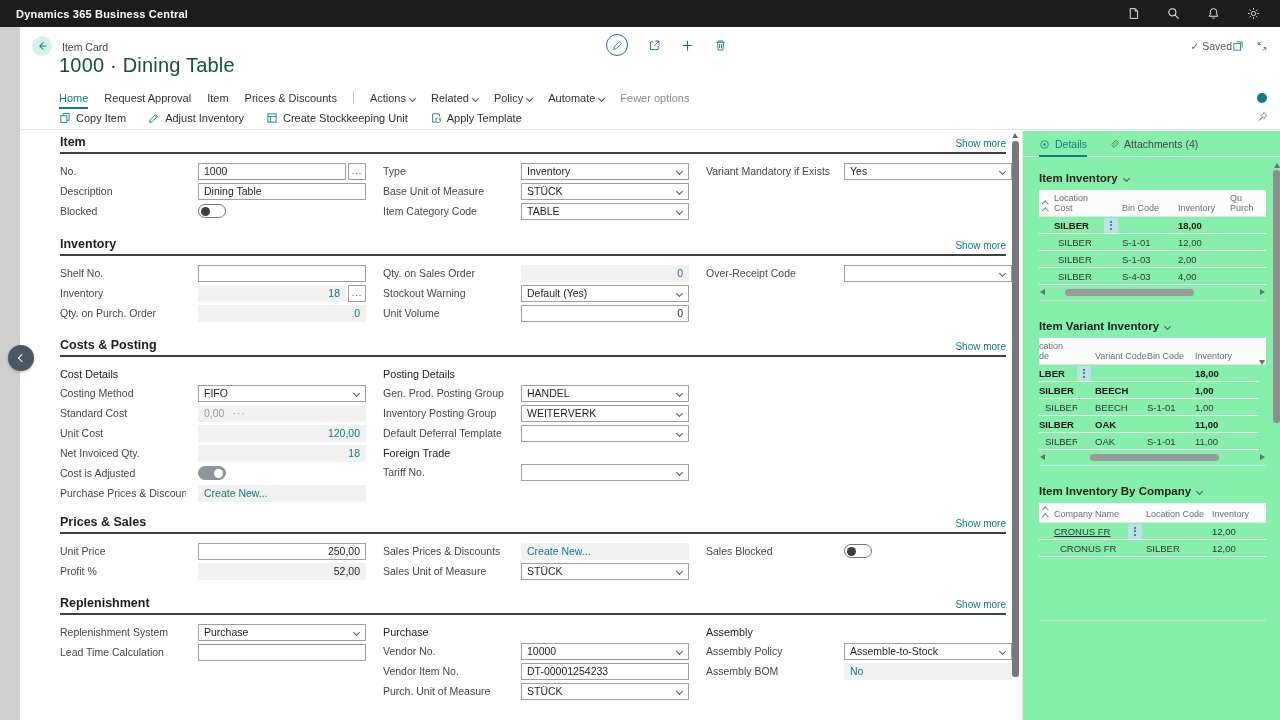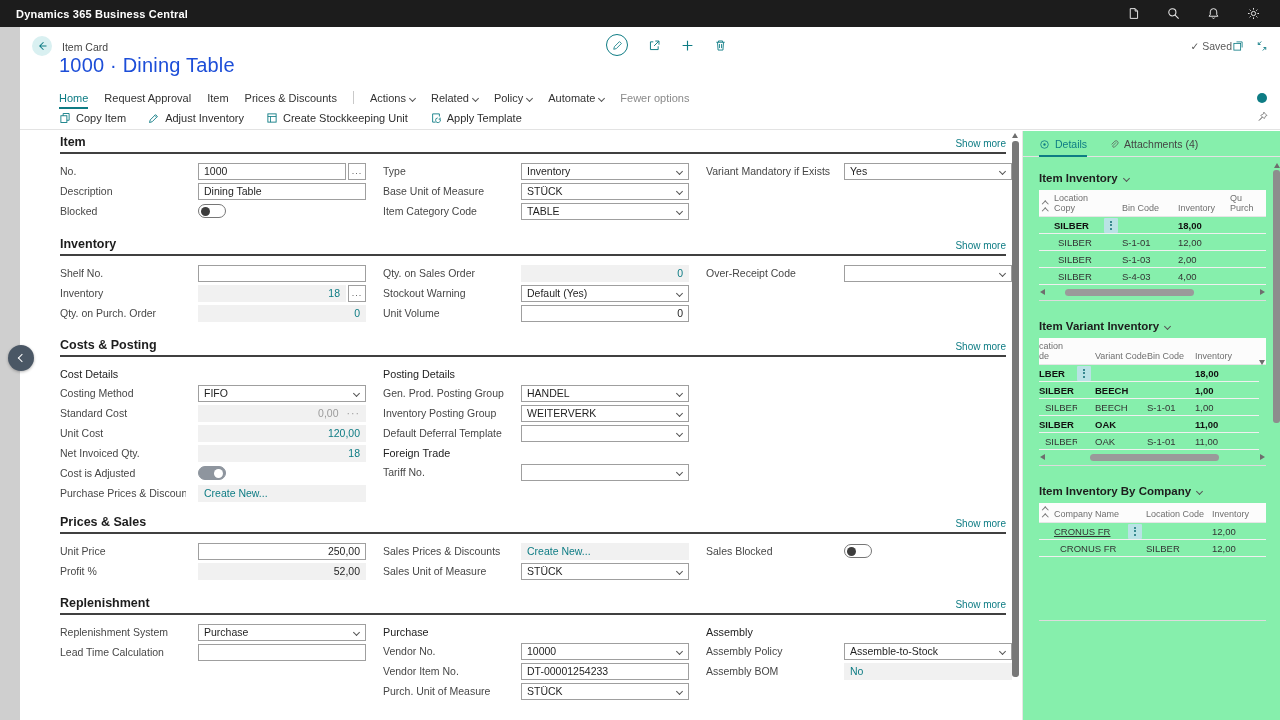--- a/index.html
+++ b/index.html
@@ -12,21 +12,21 @@
 .ticons{margin-left:auto;display:flex;gap:27px;align-items:center;padding-right:4px}
 
 .app{position:absolute;left:20px;top:27px;width:1260px;height:693px;background:#fff}
 
 .back-btn{position:absolute;left:12px;top:9px;width:20px;height:20px;border-radius:50%;background:#d9f0f1;display:flex;align-items:center;justify-content:center;color:#0e7c84;font-size:12px}
 .crumb{position:absolute;left:42px;top:14px;font-size:10.5px;color:#444}
 .hdr-icons{position:absolute;left:586px;top:7px;display:flex;gap:20px;align-items:center}
 .edit-circle{width:22px;height:22px;border-radius:50%;border:1.4px solid #0e7c84;display:flex;align-items:center;justify-content:center}
 .saved{position:absolute;right:48px;top:13px;font-size:10.5px;color:#5a5a5a}
 .win-icons{position:absolute;right:12px;top:13px;display:flex;gap:12px}
-.page-title{position:absolute;left:39px;top:27px;font-size:20px;color:#1d4ed8;letter-spacing:.2px}
+.page-title{position:absolute;left:39px;top:27px;font-size:20px;color:#14532d;letter-spacing:.2px}
 
 .ribbon{position:absolute;left:39px;top:59px;display:flex;align-items:flex-end;gap:16px;font-size:11px;color:#333;height:18px}
 .rtab{display:flex;align-items:center;gap:4px;cursor:default;white-space:nowrap}
 .rtab.active{color:#0e7c84;border-bottom:2px solid #0e7c84;padding-bottom:3px;margin-bottom:-5px}
 .rsep{width:1px;height:13px;background:#c9c9c9}
 .dim{color:#8a8a8a}
 .badge-dot{position:absolute;right:13px;top:66px;width:10px;height:10px;border-radius:50%;background:#0e7c84}
 .actionrow{position:absolute;left:39px;top:82px;display:flex;gap:22px;align-items:center;font-size:11px;color:#2e2e2e;height:18px}
 .actionrow .act{display:flex;align-items:center;gap:5px;white-space:nowrap}
 .pin{position:absolute;right:12px;top:84px}
@@ -44,21 +44,21 @@
 .dots{flex:1;height:0;border-bottom:1px dotted #c2c2c2;margin:0 6px}
 .ctrl{flex:0 0 168px;height:17px;display:flex;align-items:center;position:relative;font-size:10.5px;color:#1f1f1f;overflow:hidden}
 .ctrl.short{flex:0 0 148px}
 .input,.select{border:1px solid #9f9f9f;background:#fff;padding:0 5px}
 .select{padding-right:16px}
 .cv{display:inline-block;width:5px;height:5px;border-right:1.3px solid #555;border-bottom:1.3px solid #555;transform:rotate(45deg)}
 .select .cv{position:absolute;right:6px;top:5px}
 .assist{flex:0 0 18px;height:17px;margin-left:2px;border:1px solid #9f9f9f;background:#fff;display:flex;align-items:center;justify-content:center;font-size:9px;color:#555;letter-spacing:1px}
 .readonly{background:#f1f1f1;padding:0 6px}
 .readonly.num{justify-content:flex-end;color:#0e7c84}
-.readonly.dis{justify-content:flex-end;color:#9b9b9b}
+.readonly.dis{justify-content:flex-start;color:#9b9b9b}
 .readonly.dis .mini-dots{margin-left:8px;color:#9b9b9b;letter-spacing:1px}
 .link-val{background:#f1f1f1;padding:0 6px;color:#0e7c84}
 .num-right{justify-content:flex-end}
 .toggle{width:28px;height:14px;border-radius:8px;border:1px solid #767676;background:#fff;position:relative}
 .toggle i{position:absolute;left:2px;top:1.5px;width:9px;height:9px;border-radius:50%;background:#3d3d3d}
 .toggle.on{background:#8e959e;border-color:#8e959e}
 .toggle.on i{left:auto;right:2px;background:#fff}
 
 .main-scroll{position:absolute;left:991px;top:106px;bottom:4px;width:8px}
 .main-scroll .tri-up{margin:0 auto 3px auto}
@@ -598,21 +598,21 @@
       <div class="fb-sec-title">
         <span>Item Inventory</span>
           <span class="cv"></span>
       </div>
       <div class="fb-table">
         <div class="t-head grid1">
           <span class="cell collapse-ico">
               <span class="cv"></span>
               <span class="cv"></span>
             </span>
-          <span class="cell"><span>Location</span><br><span>Copy</span></span>
+          <span class="cell"><span>Location</span><br><span>Cost</span></span>
           <span class="cell"></span>
           <span class="cell">Bin Code</span>
           <span class="cell r">Inventory</span>
           <span class="cell r"><span>Qu</span><br><span>Purch</span></span>
         </div>
         <div class="t-row bold grid1">
           <span class="cell"><span class="row-cv"></span></span>
           <span class="cell">SILBER</span>
           <span class="cell">
               <span class="menu-btn">

